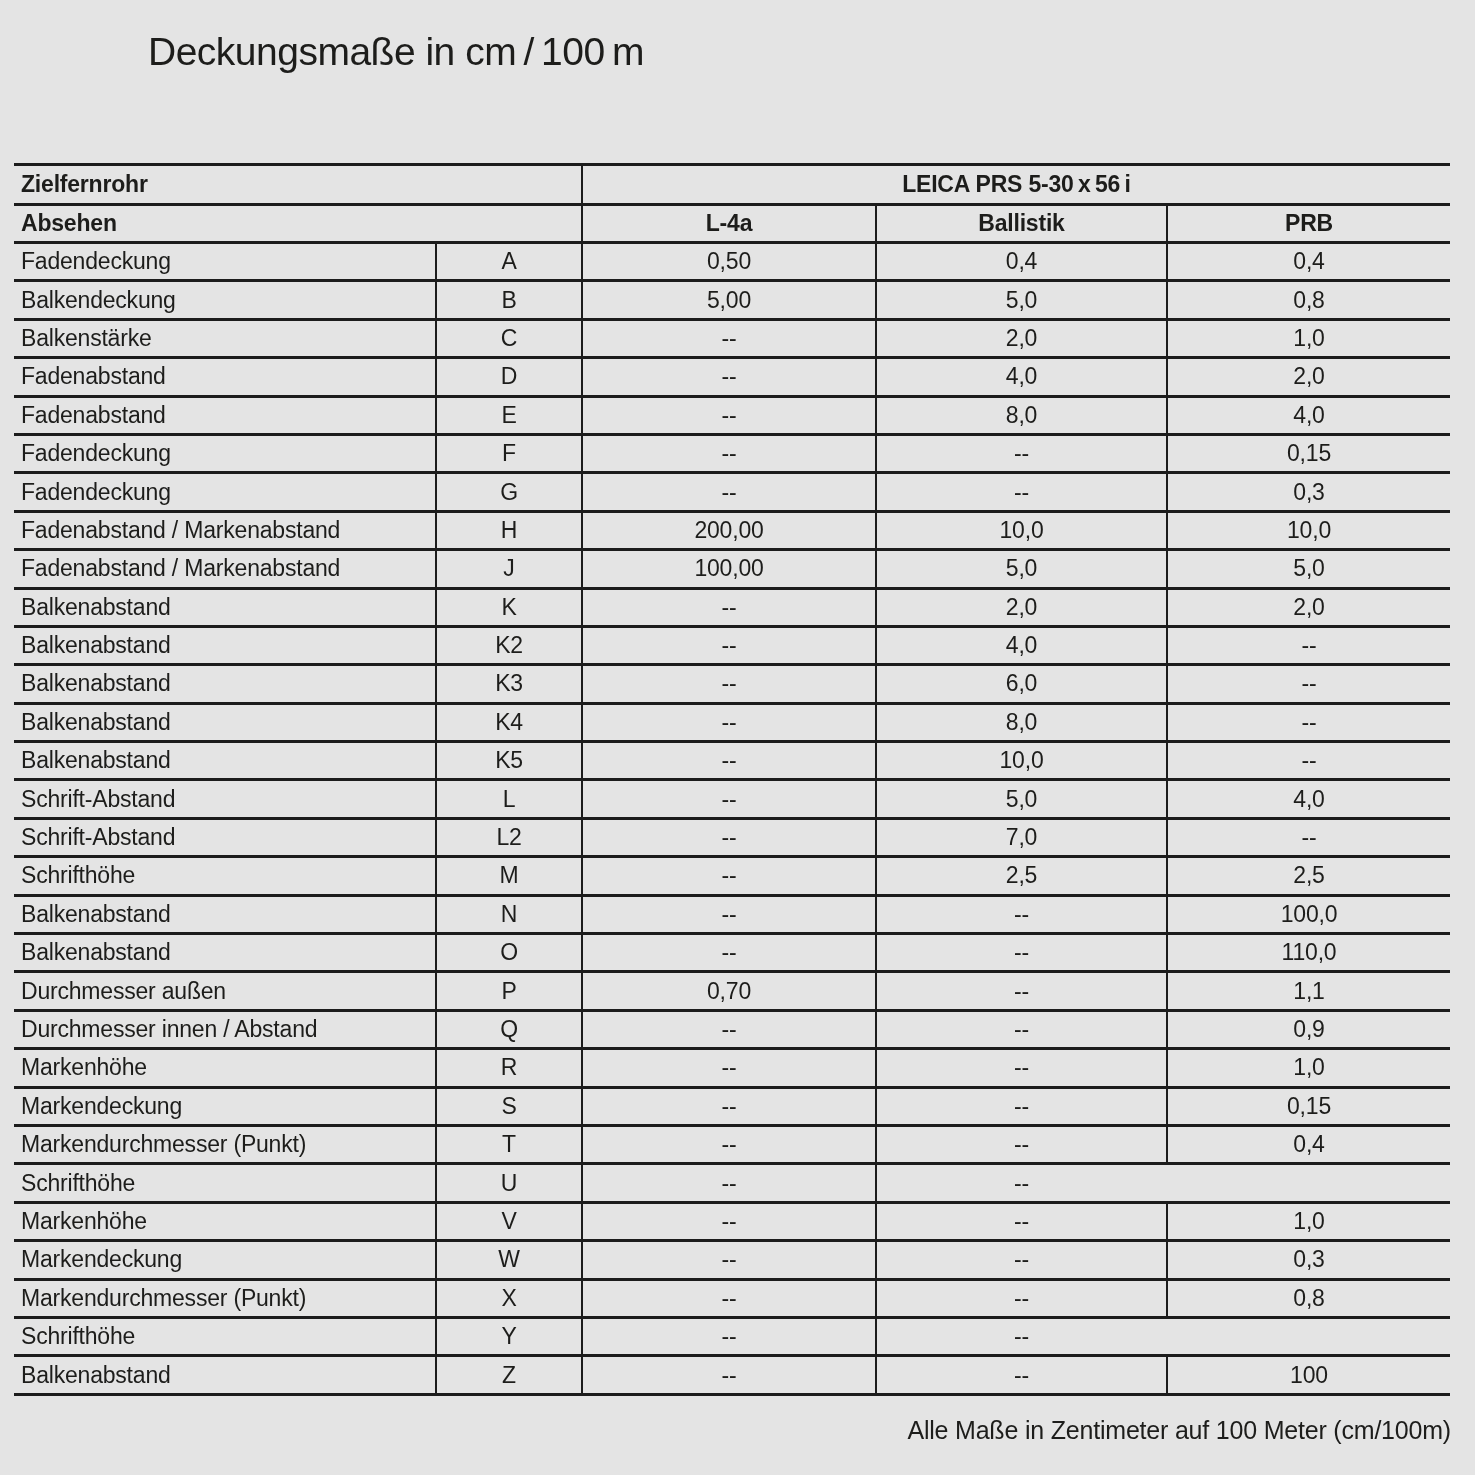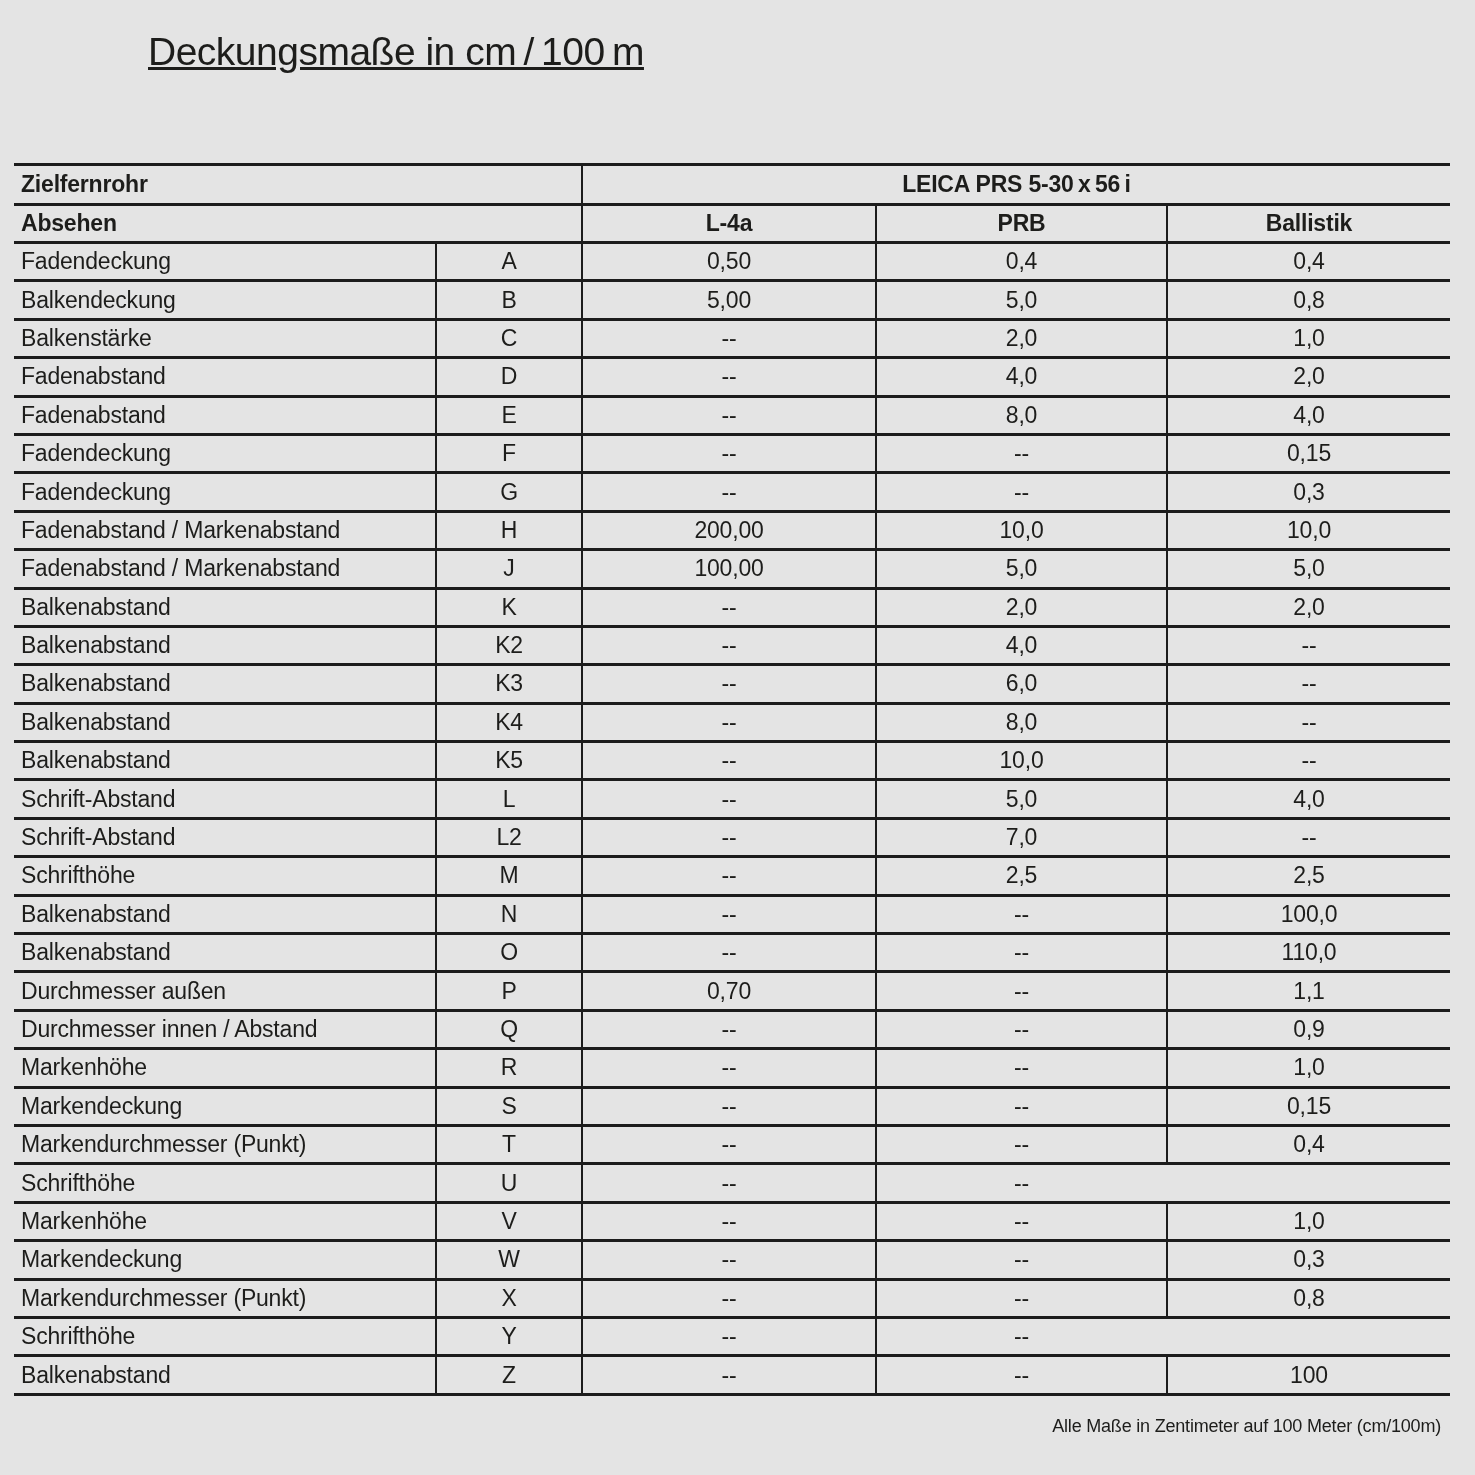--- a/index.html
+++ b/index.html
@@ -17,21 +17,20 @@
   }
   .page { position: relative; width: 1475px; height: 1475px; }
 
   .title {
     position: absolute;
     left: 148px; top: 30px;
     font-size: 39px;
     font-weight: 400;
     letter-spacing: -0.5px;
     white-space: nowrap;
-    text-decoration: underline;
   }
 
   .spec-table {
     position: absolute;
     left: 14px; top: 163px;
     width: 1436px;
     border-top: 3px solid var(--line);
   }
 
   .trow {
@@ -52,22 +51,22 @@
     overflow: hidden;
     white-space: nowrap;
   }
   .cell.left   { justify-content: flex-start; padding-left: 7px; }
   .cell.center { justify-content: center; }
   .cell.bold   { font-weight: 700; }
   .cell.vline  { border-left: 2px solid var(--line); }
 
   .footnote {
     position: absolute;
-    right: 34px; top: 1416px;
-    font-size: 18px;
+    right: 24px; top: 1416px;
+    font-size: 25px;
     letter-spacing: -0.2px;
     white-space: nowrap;
   }
 </style>
 </head>
 <body>
 
 <div class="page">
 
   <div class="title">Deckungsmaße in cm / 100 m</div>
@@ -75,22 +74,22 @@
   <div class="spec-table">
 
     <div class="trow hrow1">
       <div class="cell left bold">Zielfernrohr</div>
       <div class="cell center bold vline">LEICA PRS 5-30 x 56 i</div>
     </div>
 
     <div class="trow hrow2">
       <div class="cell left bold">Absehen</div>
       <div class="cell center bold vline">L-4a</div>
+      <div class="cell center bold vline">Ballistik</div>
       <div class="cell center bold vline">PRB</div>
-      <div class="cell center bold vline">Ballistik</div>
     </div>
 
     <div>
   <div class="trow drow">
     <div class="cell left">Fadendeckung</div>
     <div class="cell center vline">A</div>
     <div class="cell center vline">0,50</div>
     <div class="cell center vline">0,4</div>
     <div class="cell center vline">0,4</div>
   </div>

